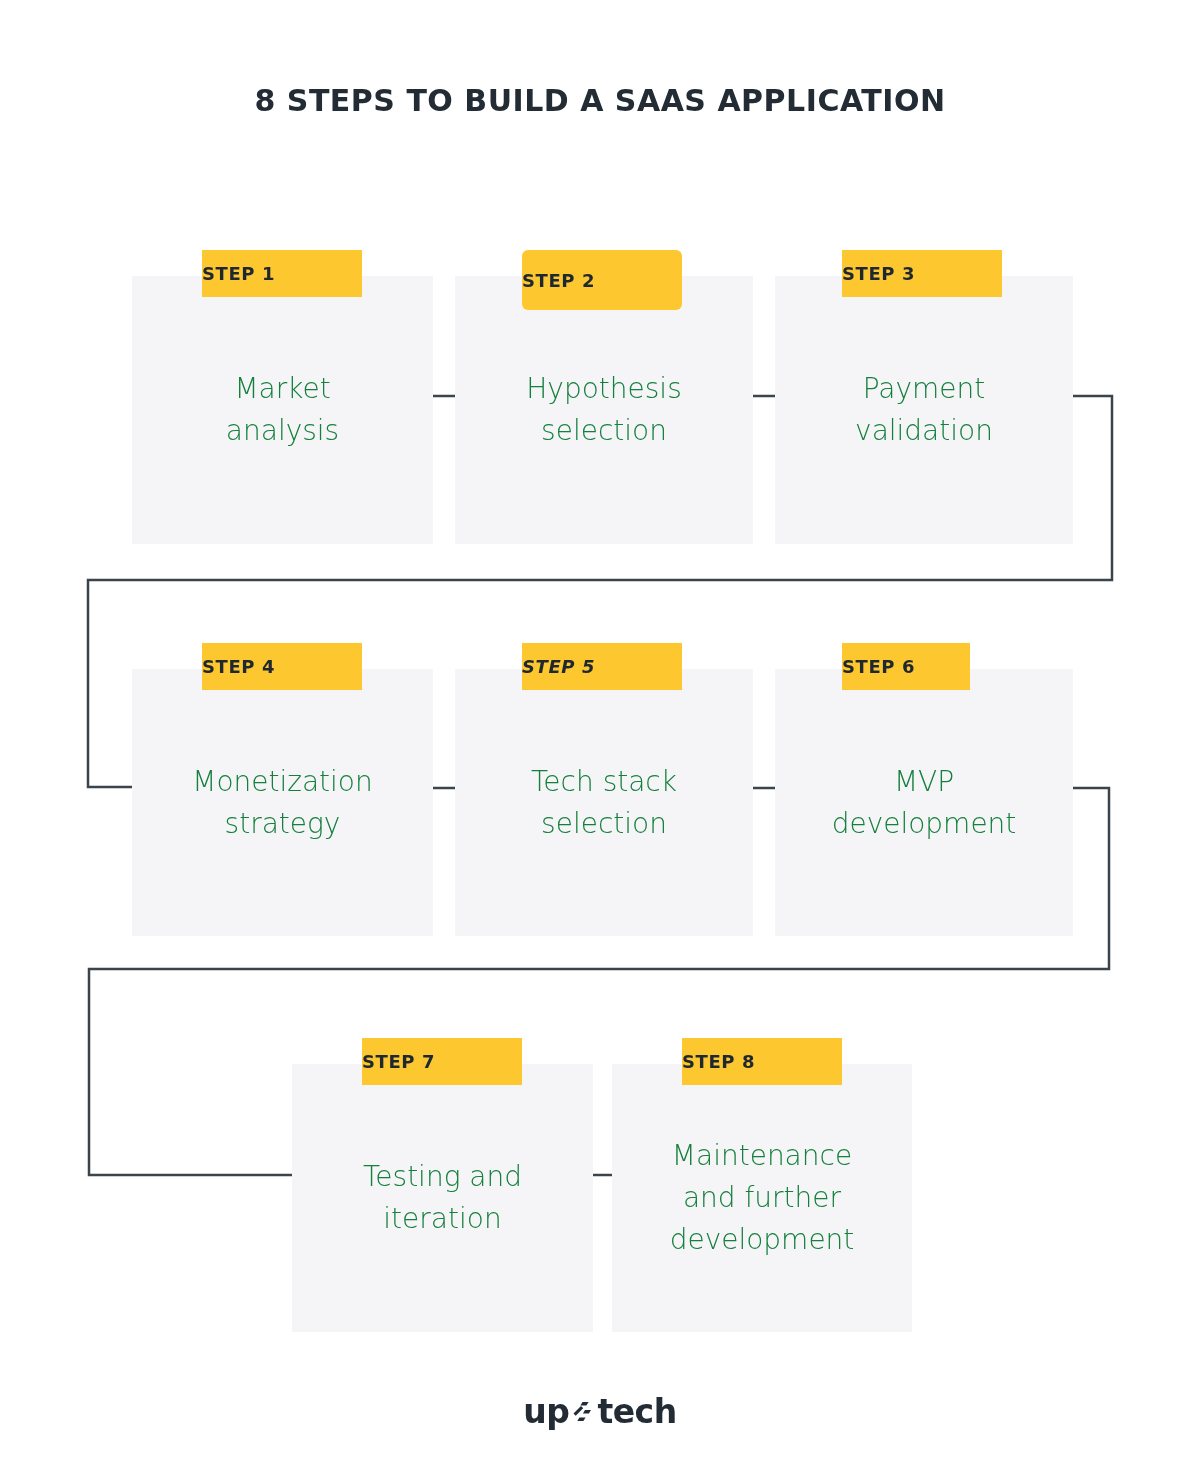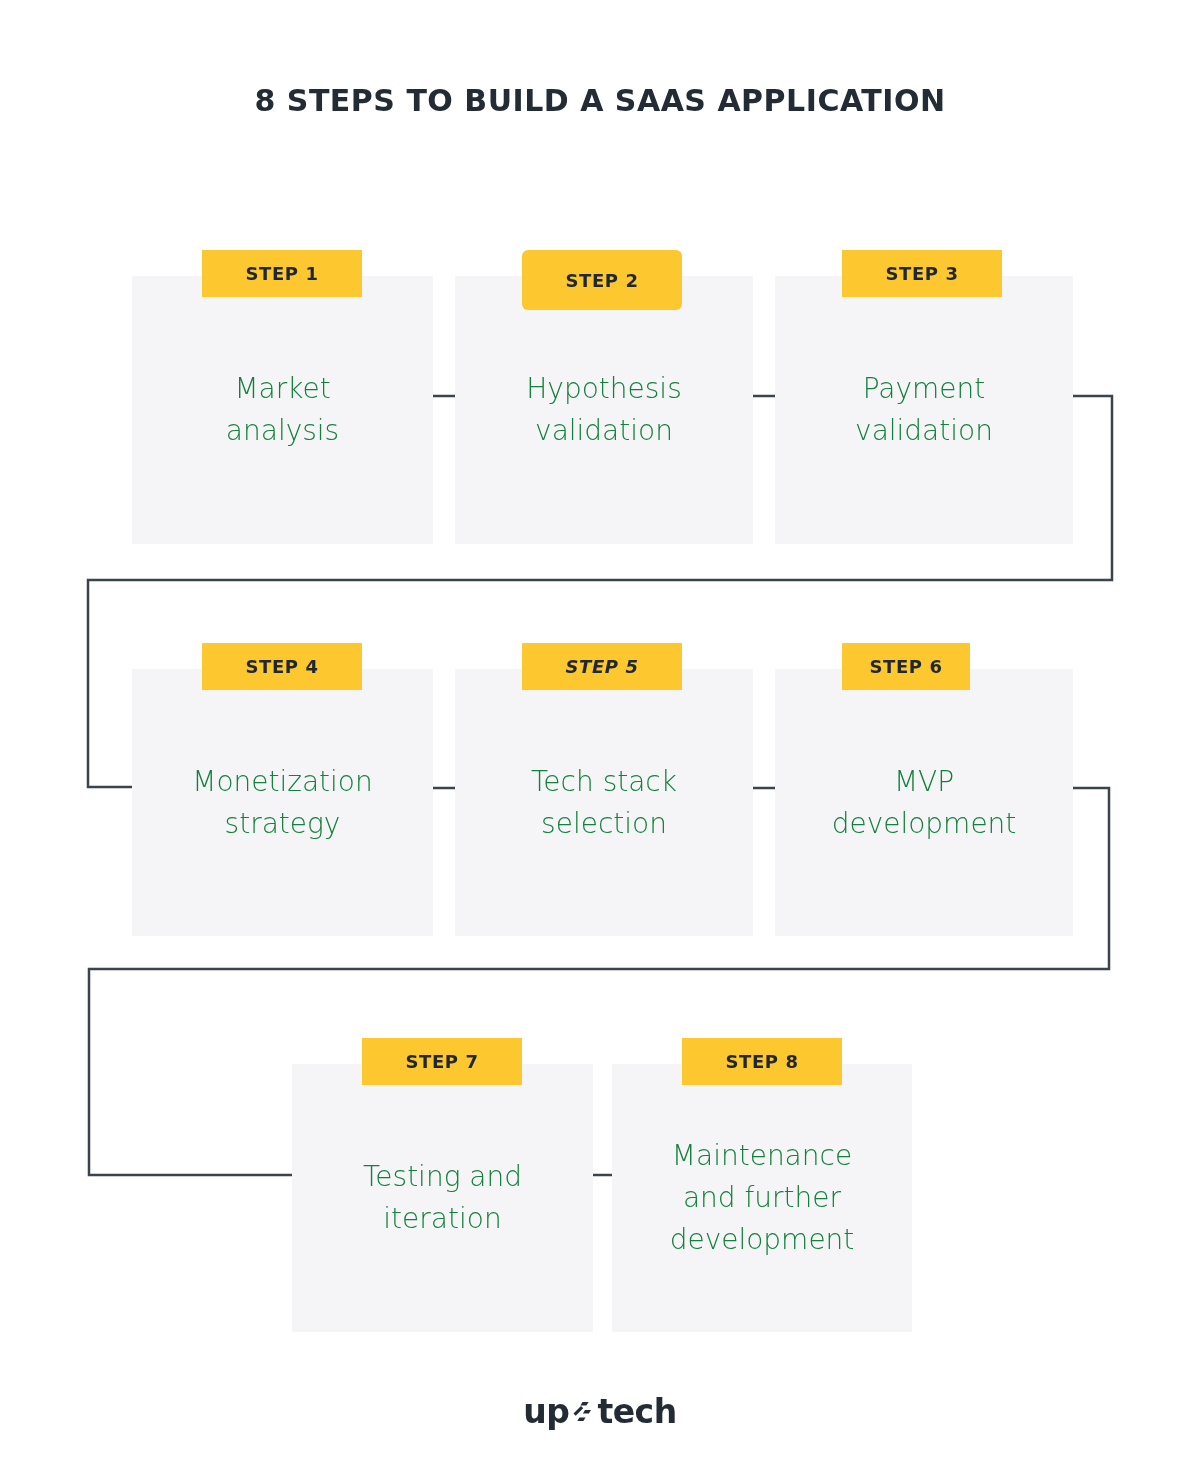--- a/index.html
+++ b/index.html
@@ -66,21 +66,21 @@
     top: 50%;
     transform: translateY(-50%);
   }
 
   
   .tab {
     position: absolute;
     background: #fdc82f;
     display: flex;
     align-items: center;
-    justify-content: center;
+    justify-content: flex-start;
     font-family: "DejaVu Sans", "Liberation Sans", sans-serif;
     font-weight: 700;
     font-size: 18px;
     letter-spacing: 0.6px;
     color: #1f2730;
     text-transform: uppercase;
     box-sizing: border-box;
   }
 
   
@@ -137,21 +137,21 @@
   <div class="card" style="left:132px; top:276px; width:301px; height:268px;">
     <div class="card-text mid">Market
 analysis</div>
   </div>
   <div class="tab" style="left:202px; top:250px; width:160px; height:47px;">
     <span>STEP 1</span>
   </div>
 
   <div class="card" style="left:455px; top:276px; width:298px; height:268px;">
     <div class="card-text mid">Hypothesis
-validation</div>
+selection</div>
   </div>
   <div class="tab" style="left:522px; top:250px; width:160px; height:60px;border-radius:6px;">
     <span>STEP 2</span>
   </div>
 
   <div class="card" style="left:775px; top:276px; width:298px; height:268px;">
     <div class="card-text mid">Payment
 validation</div>
   </div>
   <div class="tab" style="left:842px; top:250px; width:160px; height:47px;">

